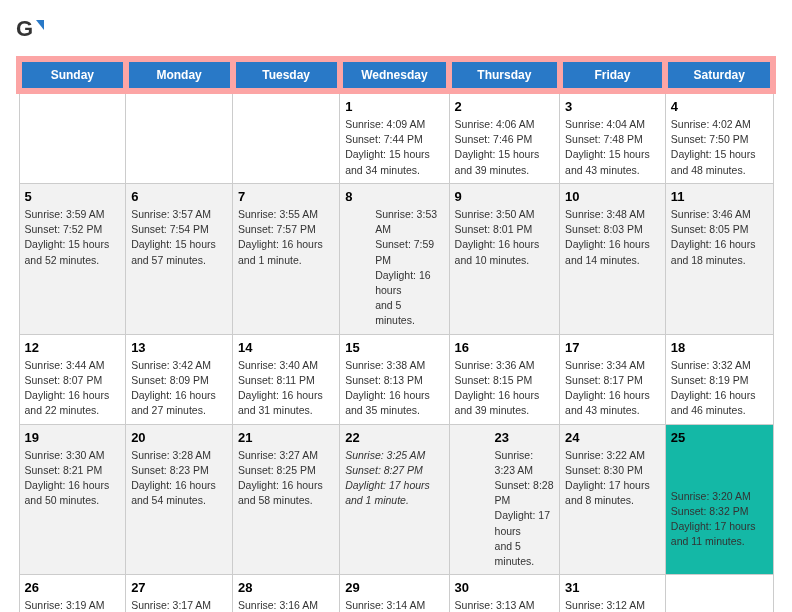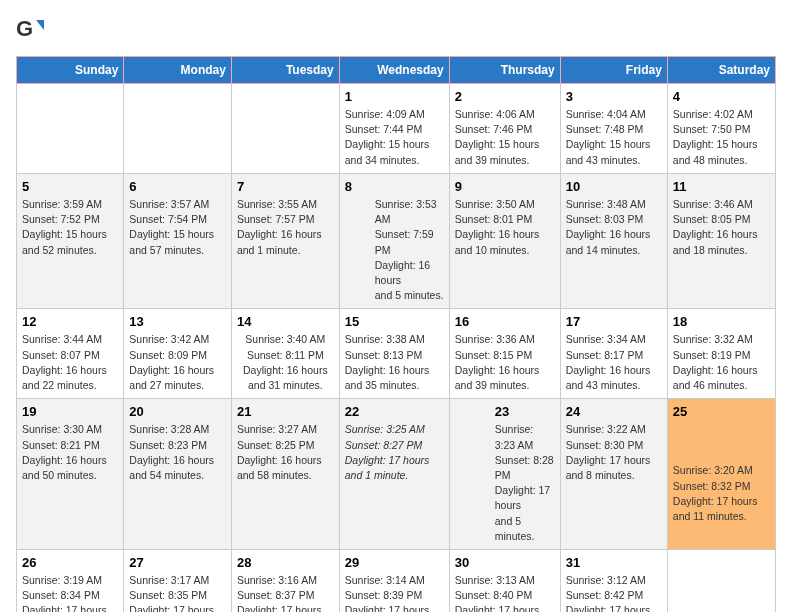--- a/index.html
+++ b/index.html
@@ -31,25 +31,25 @@
     .title-month { font-size: 36px; font-weight: bold; color: #333; }
     .title-location { font-size: 16px; color: #555; }
     .calendar {
       width: 100%;
       border-collapse: collapse;
       font-size: 11px;
     }
     .calendar th {
       background: #2979c7;
       color: #fff;
-      text-align: right;
+      text-align: center;
       padding: 6px 5px;
       font-size: 12px;
       font-weight: bold;
-      border: 1px solid #fca5a5;
+      border: 6px solid #fca5a5;
     }
     .calendar td {
       vertical-align: top;
       padding: 5px 5px;
       border: 1px solid #ccc;
       width: 113px;
       min-height: 80px;
       background: #fff;
     }
     .calendar tr:nth-child(even) td {
@@ -199,21 +199,21 @@
         </td>
         <td>
           <span class="day-number">13</span>
           <div class="day-info" style="white-space: pre-line;">Sunrise: 3:42 AM
 Sunset: 8:09 PM
 Daylight: 16 hours
 and 27 minutes.</div>
         </td>
         <td>
           <span class="day-number">14</span>
-          <div class="day-info" style="white-space: pre-line; text-align: center;">Sunrise: 3:40 AM
+          <div class="day-info" style="white-space: pre-line;">Sunrise: 3:40 AM
 Sunset: 8:11 PM
 Daylight: 16 hours
 and 31 minutes.</div>
         </td>
         <td>
           <span class="day-number">15</span>
           <div class="day-info" style="white-space: pre-line;">Sunrise: 3:38 AM
 Sunset: 8:13 PM
 Daylight: 16 hours
 and 35 minutes.</div>
@@ -276,21 +276,21 @@
 Daylight: 17 hours
 and 5 minutes.</div>
         </td>
         <td style="background: rgb(242, 242, 242);">
           <span class="day-number">24</span>
           <div class="day-info" style="white-space: pre-line;">Sunrise: 3:22 AM
 Sunset: 8:30 PM
 Daylight: 17 hours
 and 8 minutes.</div>
         </td>
-        <td style="background: #fdba74;">
+        <td style="background: #14b8a6;">
           <span class="day-number">25</span>
           <div class="day-info" style="white-space: pre-line; margin-top: 44px;">Sunrise: 3:20 AM
 Sunset: 8:32 PM
 Daylight: 17 hours
 and 11 minutes.</div>
         </td>
       </tr>
       <tr>
         <td>
           <span class="day-number">26</span>

